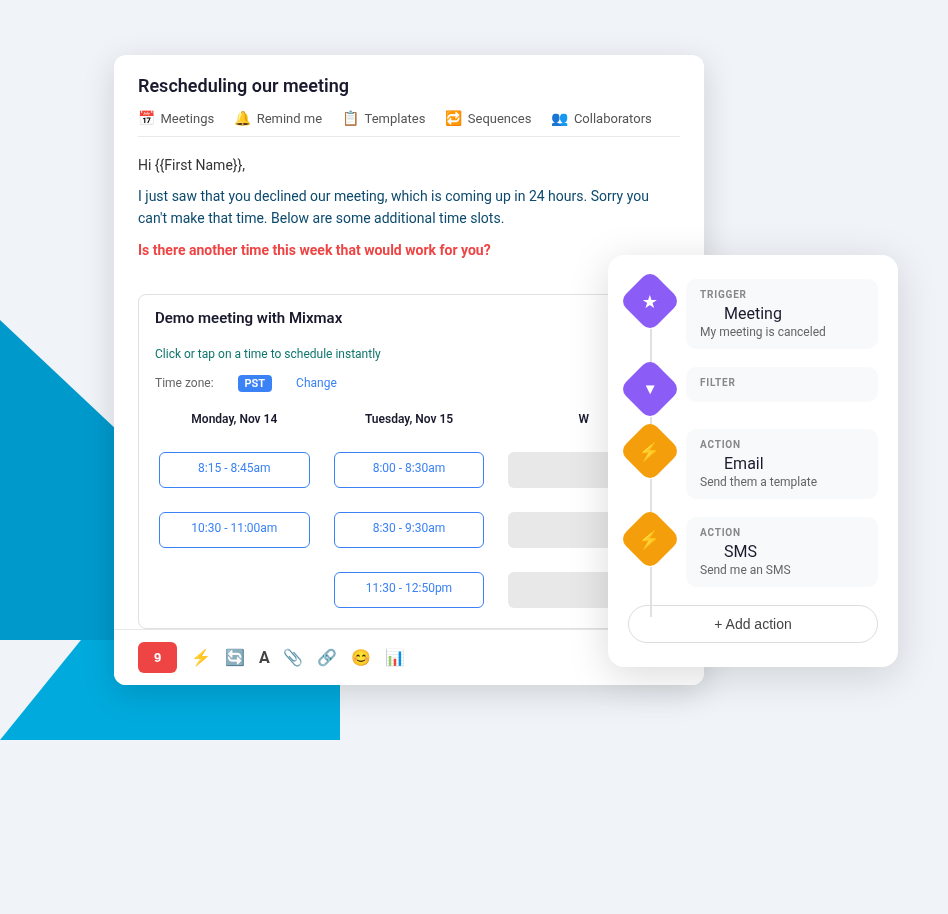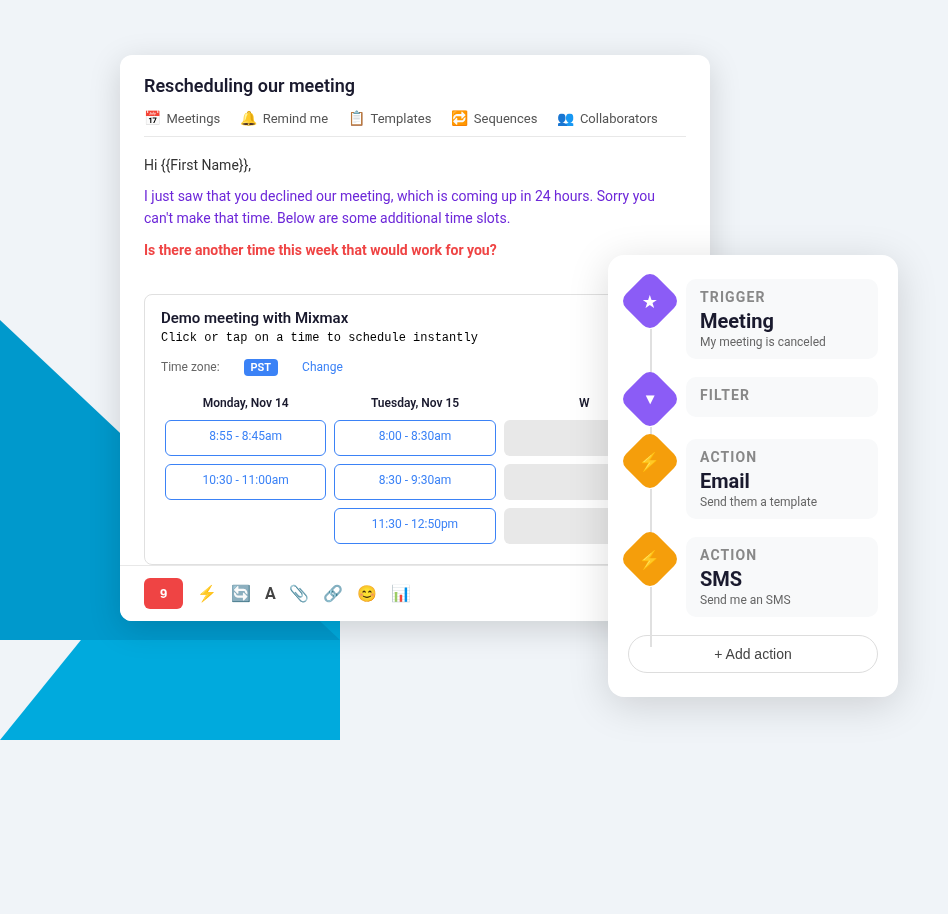--- a/index.html
+++ b/index.html
@@ -32,21 +32,21 @@
       height: 0;
       border-style: solid;
       border-width: 320px 0 0 340px;
       border-color: transparent transparent transparent #0099cc;
       z-index: 0;
     }
 
     
     .email-card {
       position: absolute;
-      left: 120px;
+      left: 114px;
       top: 55px;
       width: 590px;
       background: #fff;
       border-radius: 12px;
       box-shadow: 0 8px 32px rgba(0,0,0,0.15);
       z-index: 2;
       overflow: hidden;
     }
 
     .email-card-header {
@@ -87,21 +87,21 @@
     }
 
     .email-greeting {
       font-size: 14px;
       color: #333;
       margin-bottom: 12px;
     }
 
     .email-paragraph {
       font-size: 14px;
-      color: #6d28d9;
+      color: #0c4a6e;
       line-height: 1.6;
       margin-bottom: 12px;
     }
 
     .email-question {
       font-size: 14px;
       color: #ef4444;
       margin-bottom: 16px;
       font-weight: bold;
     }
@@ -116,27 +116,26 @@
     }
 
     .scheduler-header {
       padding: 14px 16px 8px;
     }
 
     .scheduler-title {
       font-size: 15px;
       font-weight: 600;
       color: #1a1a2e;
-      margin-bottom: 4px;
+      margin-bottom: 20px;
     }
 
     .scheduler-subtitle {
       font-size: 12px;
-      color: #000000;
-      font-family: Liberation Mono, monospace;
+      color: #0f766e;
     }
 
     .scheduler-timezone {
       display: flex;
       align-items: center;
       gap: 24px;
       font-size: 12px;
       color: #666;
       padding: 6px 16px;
     }
@@ -153,21 +152,21 @@
     .timezone-change {
       color: #3b82f6;
       cursor: pointer;
       font-size: 12px;
       text-align: center;
     }
 
     .scheduler-grid {
       display: grid;
       grid-template-columns: repeat(3, 1fr);
-      gap: 0;
+      gap: 16px;
       padding: 8px 16px 16px;
     }
 
     .day-header {
       text-align: center;
       font-size: 12px;
       font-weight: 600;
       color: #1a1a2e;
       padding: 6px 0;
     }
@@ -279,33 +278,34 @@
     }
 
     .workflow-content {
       flex: 1;
       background: #f8f9fa;
       border-radius: 10px;
       padding: 10px 14px;
     }
 
     .workflow-label {
-      font-size: 14px;
+      font-size: 10px;
       font-weight: 700;
       color: #888;
       letter-spacing: 0.08em;
       text-transform: uppercase;
       margin-bottom: 4px;
     }
 
     .workflow-name {
-      font-size: 20px;
-      font-weight: 700;
+      font-size: 16px;
+      font-weight: 400;
       color: #1a1a2e;
       margin-bottom: 2px;
+      margin-left: 24px;
     }
 
     .workflow-desc {
       font-size: 12px;
       color: #666;
     }
 
     .add-action-btn {
       display: flex;
       align-items: center;
@@ -369,21 +369,21 @@
     <div class="scheduler-timezone">
       <span>Time zone:</span>
       <span class="timezone-badge">PST</span>
       <span class="timezone-change">Change</span>
     </div>
     <div class="scheduler-grid">
       <div class="day-header">Monday, Nov 14</div>
       <div class="day-header">Tuesday, Nov 15</div>
       <div class="day-header">W</div>
 
-      <div class="time-slot">8:55 - 8:45am</div>
+      <div class="time-slot">8:15 - 8:45am</div>
       <div class="time-slot">8:00 - 8:30am</div>
       <div class="time-slot-placeholder"></div>
 
       <div class="time-slot">10:30 - 11:00am</div>
       <div class="time-slot">8:30 - 9:30am</div>
       <div class="time-slot-placeholder"></div>
 
       <div style="margin:4px;"></div>
       <div class="time-slot">11:30 - 12:50pm</div>
       <div class="time-slot-placeholder"></div>

